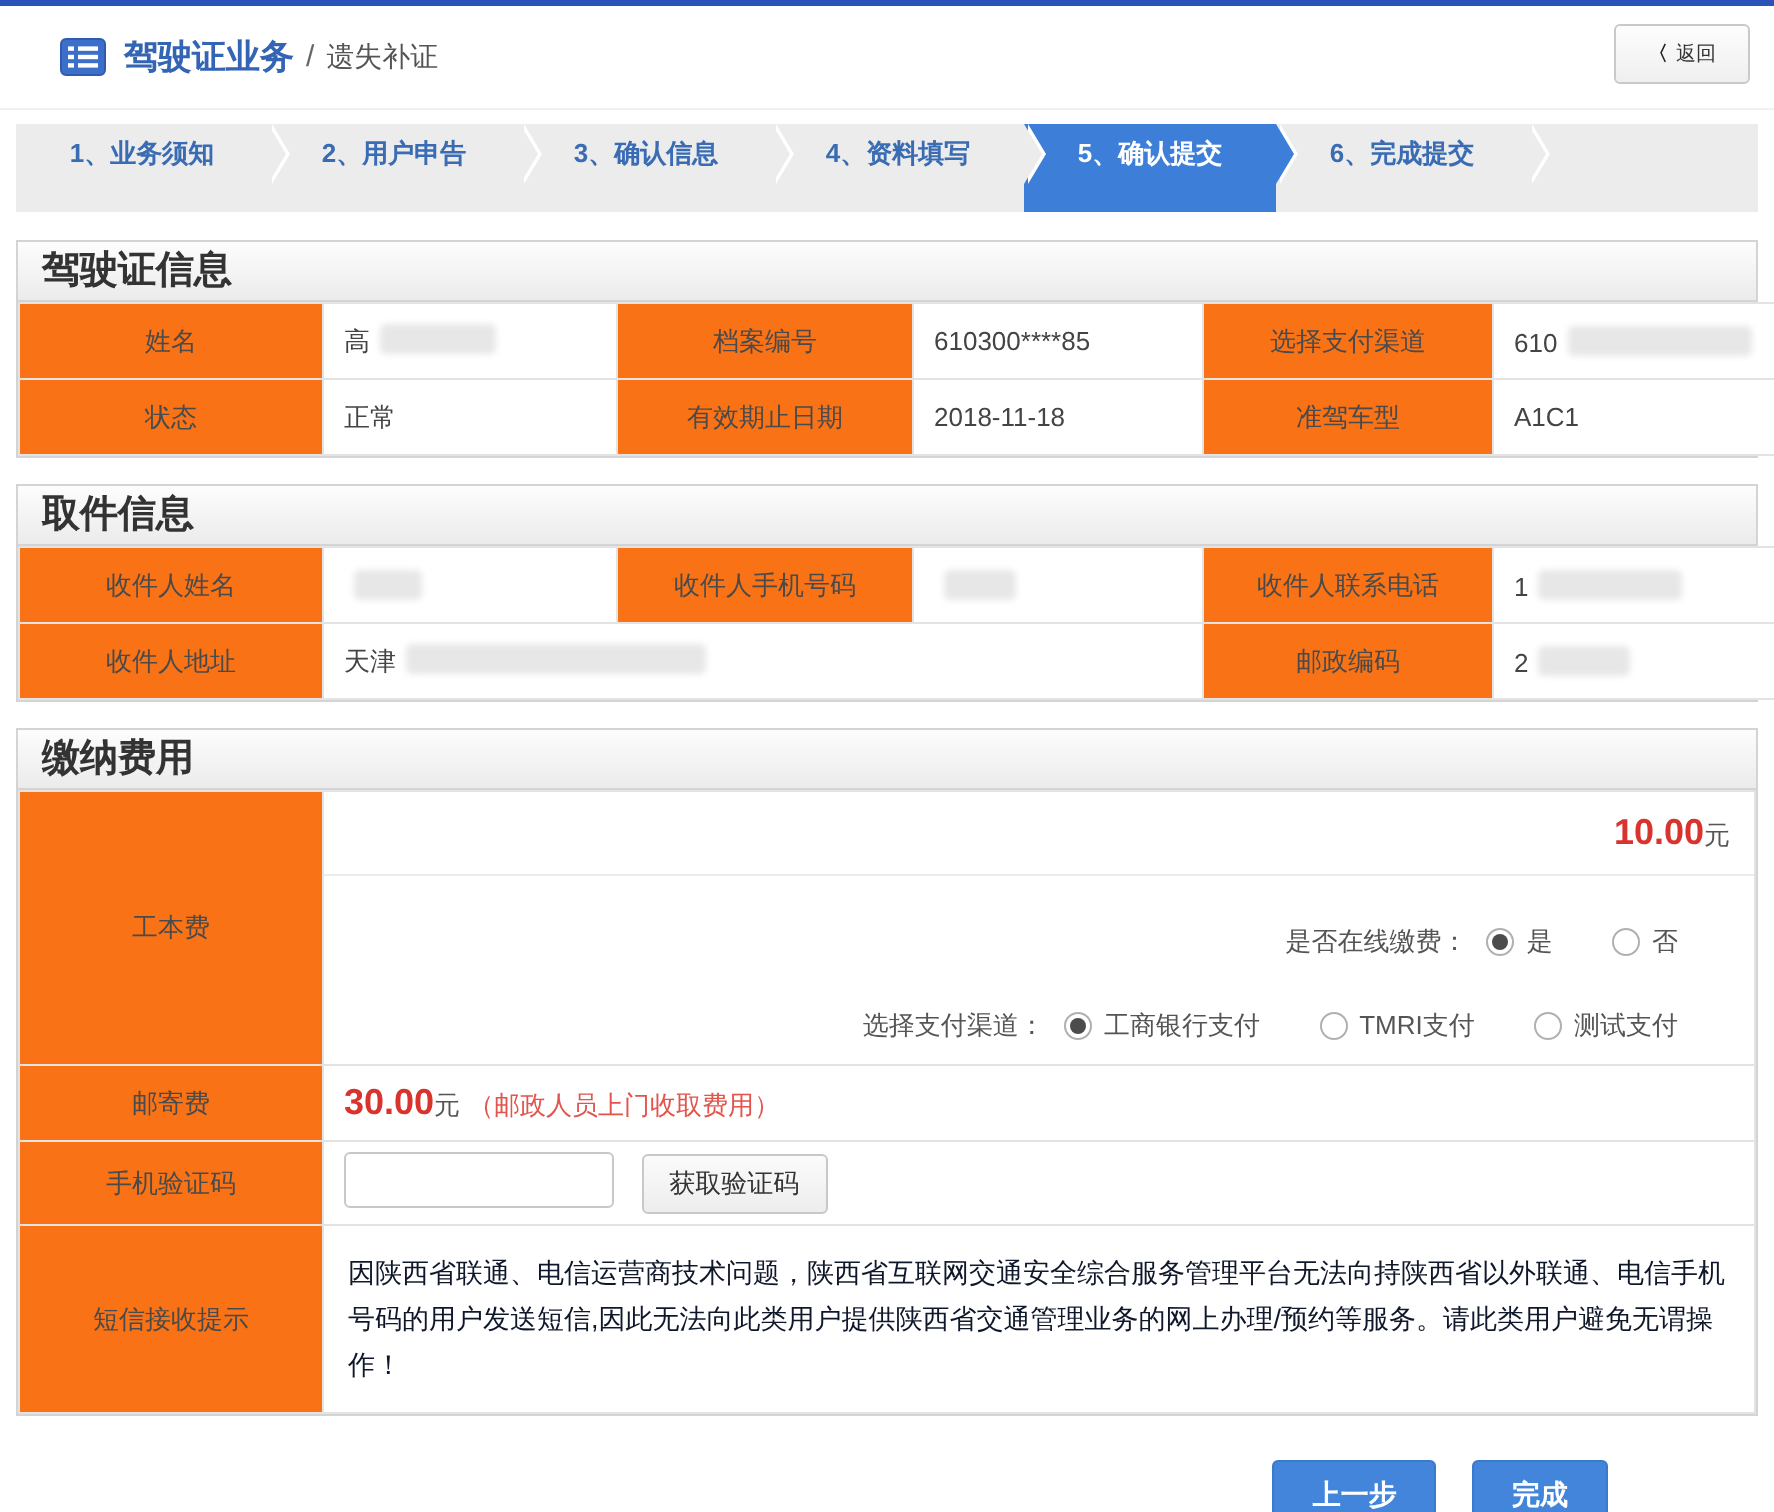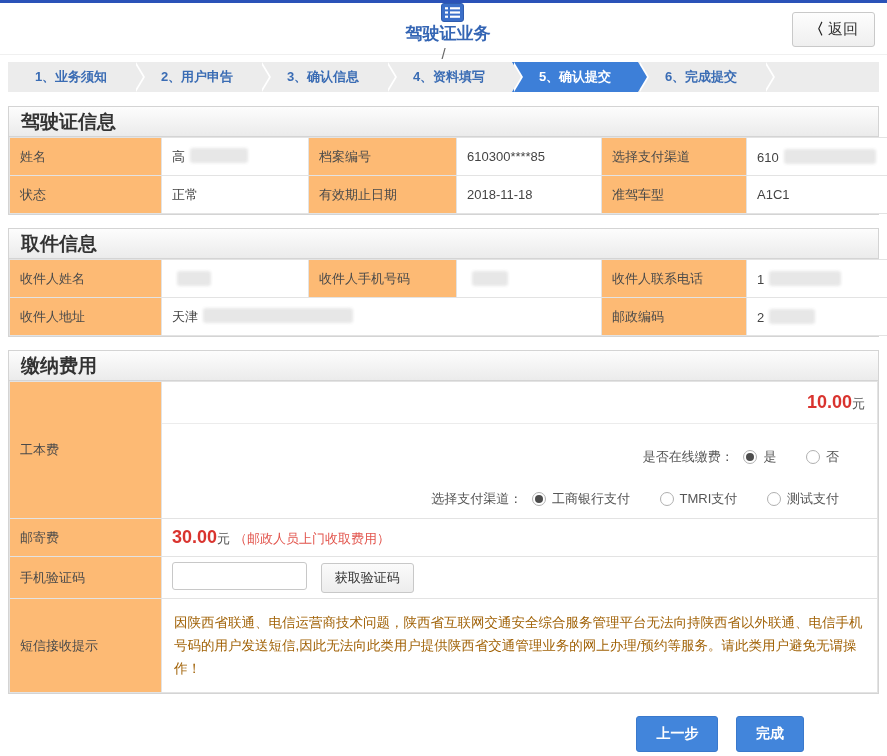--- a/index.html
+++ b/index.html
@@ -6,36 +6,36 @@
   html,body { margin:0; padding:0; }
   body {
     width:887px; height:756px; overflow:hidden;
     background:#ffffff; color:#444;
     font-family:"Liberation Sans","DejaVu Sans",sans-serif;
     font-size:13px;
   }
   .top-line { height:3px; background:#2a52b8; }
 
   
-  .header { position:relative; height:52px; padding:0 12px; display:flex; align-items:center; border-bottom:1px solid #f0f0f0;flex-direction:column; }
+  .header { position:relative; height:52px; padding:0 12px; display:flex; align-items:center; border-bottom:1px solid #f0f0f0; }
   .hdr-icon { display:inline-flex; margin-left:18px; }
   .title { color:#3465b4; font-size:17px; font-weight:bold; margin-left:9px; }
   .separator { color:#666; font-size:15px; margin:0 6px; }
   .subtitle { color:#555; font-size:14px; }
   .back-btn {
     position:absolute; right:12px; top:9px;
     padding:7px 16px; cursor:pointer;
     background:linear-gradient(#fdfdfd,#efefef);
     border:1px solid #c9c9c9; border-radius:3px;
-    color:#333; font-size:15px;
+    color:#333; font-size:10px;
   }
   .back-btn .chev { font-weight:bold; margin-right:4px; color:#222; }
 
   
-  .steps { display:flex; height:30px; margin:7px 8px 14px 8px; }
+  .steps { display:flex; height:44px; margin:7px 8px 14px 8px; }
   .step {
     position:relative; width:126px; flex:0 0 126px;
     background:#ececec; color:#3a6cb4;
     font-weight:bold; font-size:13px;
     text-align:center; line-height:30px;
     cursor:pointer;
   }
   .step::before {
     content:""; position:absolute; left:100%; margin-left:2px; top:0; z-index:2;
     border-top:15px solid transparent; border-bottom:15px solid transparent;
@@ -53,21 +53,21 @@
   
   .section { border:1px solid #d4d4d4; margin:0 8px 13px 8px; }
   .section-header {
     height:30px; line-height:30px; padding-left:12px;
     background:linear-gradient(#fdfdfd,#ebebeb);
     border-bottom:1px solid #d4d4d4;
     font-weight:bold; color:#333; font-size:19px;
   }
   table { width:100%; border-collapse:collapse; table-layout:fixed; }
   td { border:1px solid #e3e3e3; height:38px; padding:0 10px; font-size:13px; overflow:hidden; }
-  td.lbl { background:#fdba74; text-align:left; color:#4a4a4a; }
+  td.lbl { background:#f97316; text-align:center; color:#4a4a4a; }
   td.val { background:#fff; color:#444; }
 
   .redact { display:inline-block; height:15px; vertical-align:-2px; margin-left:5px;
             border-radius:3px; background:#e7e7e7; filter:blur(1.5px); }
 
   
   td.pay-cell { padding:10px 12px;text-align:right; }
   .amount { color:#d9332e; font-weight:bold; font-size:18px; }
   .unit { color:#555; font-size:13px; }
   .fee-note { color:#e2544c; font-size:13px; margin-left:4px; }
@@ -83,21 +83,21 @@
     content:""; display:block; width:8px; height:8px; margin:2px;
     background:#4c4c4c; border-radius:50%;
   }
   .code-input { width:135px; height:28px; border:1px solid #c8c8c8; border-radius:3px; padding:0 6px; font-size:13px; }
   .get-code-btn {
     margin-left:10px; height:30px; padding:0 13px; cursor:pointer;
     background:linear-gradient(#fbfbfb,#ededed);
     border:1px solid #c8c8c8; border-radius:3px;
     color:#333; font-size:13px; vertical-align:middle;
   }
-  td.tip-cell { padding:12px; color:#a16207; line-height:23px; font-size:13.5px; }
+  td.tip-cell { padding:12px; color:#0f172a; line-height:23px; font-size:13.5px; }
 
   
   .footer { text-align:right; padding-right:83px; margin-top:22px; }
   .btn-blue {
     background:#4285db; color:#fff; cursor:pointer;
     border:1px solid #3a79cc; border-radius:3px;
     padding:8px 19px; font-size:14px; font-weight:bold; margin-left:14px;
   }
 </style>
 </head>

